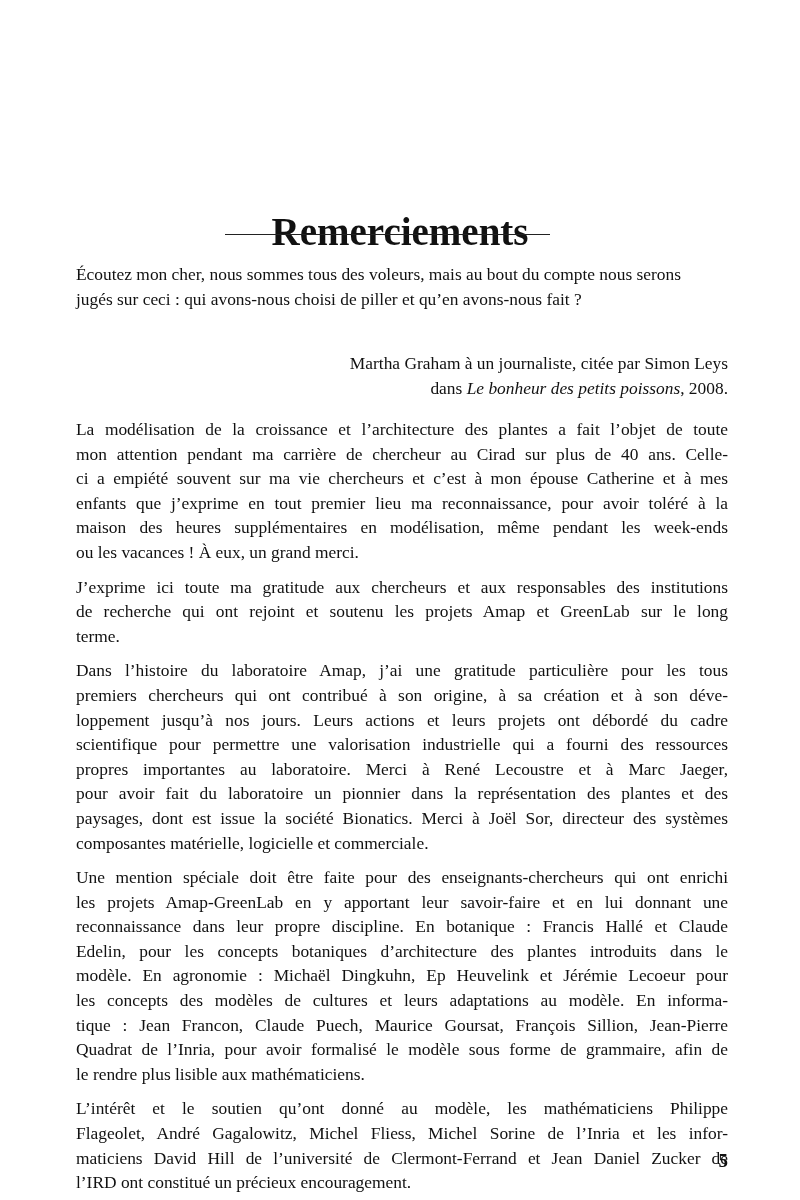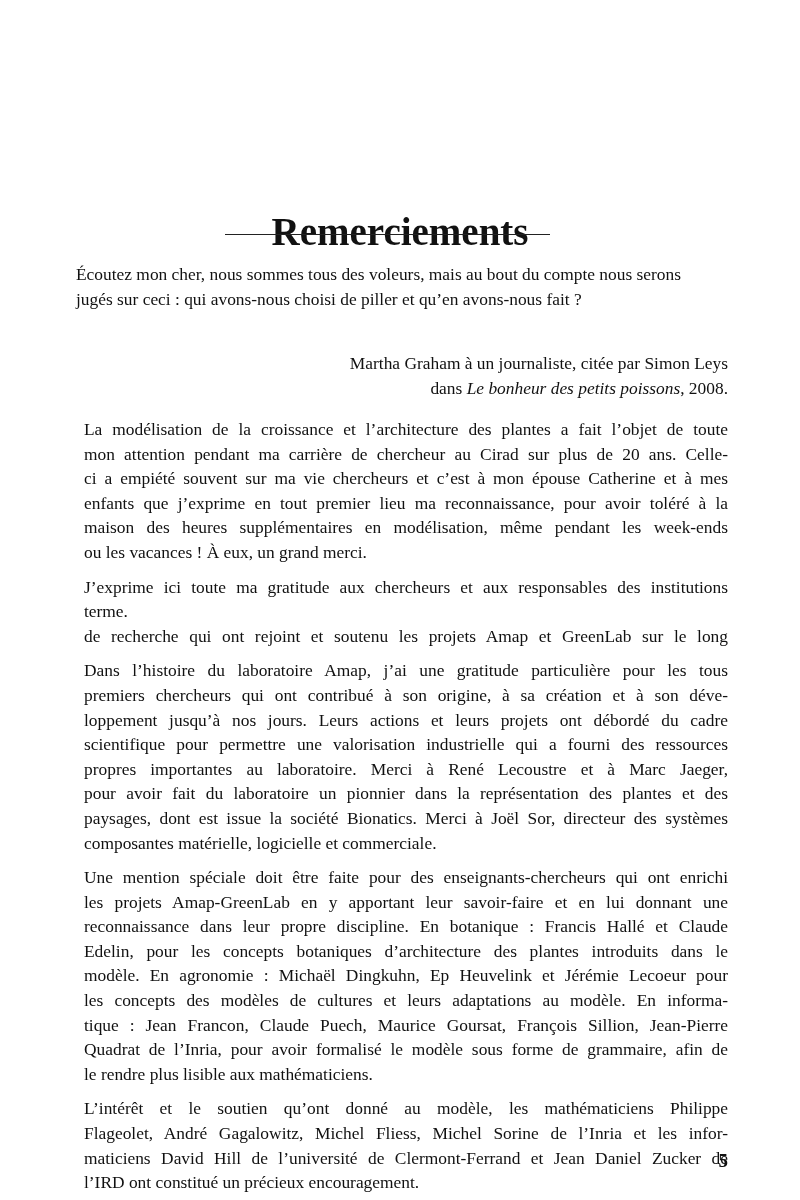--- a/index.html
+++ b/index.html
@@ -8,21 +8,21 @@
   .title { position: absolute; left: 0; width: 800px; top: 178px; text-align: center;
            font-size: 39px; line-height: 56px; letter-spacing: 0px; }
   .title-rule { position: absolute; left: 225px; width: 325px; top: 234px; height: 0;
                 border-top: 1.3px solid #222; }
   .epigraph { position: absolute; left: 76px; width: 654px; top: 262px; font-size: 17.4px; line-height: 25px; font-family: Liberation Serif, serif; }
   .epigraph .line { display: block; white-space: nowrap; }
   .attrib { position: absolute; right: 72px; top: 319px; text-align: right; font-size: 17.4px; line-height: 25px; margin-top: 32px; }
   .attrib .line { display: block; white-space: nowrap; }
   .body { position: absolute; left: 76px; width: 652px; top: 417px; font-size: 17.4px; line-height: 24.6px; }
   .para { margin: 0 0 10px 0; }
-  .para .ln { display: block; text-align: justify; text-align-last: justify; white-space: nowrap; margin-left: 8px; }
+  .para .ln { display: block; text-align: justify; text-align-last: justify; white-space: nowrap; }
   .para .ln.last { text-align-last: left; }
   .page-number { position: absolute; right: 72px; top: 1150px; font-size: 19px; font-weight: bold; }
   em { font-style: italic; }
 </style>
 </head>
 <body>
 
 <h1 class="title">Remerciements</h1>
 <div class="title-rule"></div>
 
@@ -31,30 +31,30 @@
   <span class="line">jugés sur ceci : qui avons-nous choisi de piller et qu’en avons-nous fait ?</span>
 </div>
 <div class="attrib">
   <span class="line">Martha Graham à un journaliste, citée par Simon Leys</span>
   <span class="line"><span>dans </span><em>Le bonheur des petits poissons</em><span>, 2008.</span></span>
 </div>
 
 <div class="body" id="body">
     <p class="para">
       <span class="ln">La modélisation de la croissance et l’architecture des plantes a fait l’objet de toute</span>
-      <span class="ln">mon attention pendant ma carrière de chercheur au Cirad sur plus de 20 ans. Celle-</span>
+      <span class="ln">mon attention pendant ma carrière de chercheur au Cirad sur plus de 40 ans. Celle-</span>
       <span class="ln">ci a empiété souvent sur ma vie chercheurs et c’est à mon épouse Catherine et à mes</span>
       <span class="ln">enfants que j’exprime en tout premier lieu ma reconnaissance, pour avoir toléré à la</span>
       <span class="ln">maison des heures supplémentaires en modélisation, même pendant les week-ends</span>
       <span class="ln last">ou les vacances ! À eux, un grand merci.</span>
     </p>
     <p class="para">
       <span class="ln">J’exprime ici toute ma gratitude aux chercheurs et aux responsables des institutions</span>
+      <span class="ln">de recherche qui ont rejoint et soutenu les projets Amap et GreenLab sur le long</span>
       <span class="ln last">terme.</span>
-      <span class="ln">de recherche qui ont rejoint et soutenu les projets Amap et GreenLab sur le long</span>
     </p>
     <p class="para">
       <span class="ln">Dans l’histoire du laboratoire Amap, j’ai une gratitude particulière pour les tous</span>
       <span class="ln">premiers chercheurs qui ont contribué à son origine, à sa création et à son déve-</span>
       <span class="ln">loppement jusqu’à nos jours. Leurs actions et leurs projets ont débordé du cadre</span>
       <span class="ln">scientifique pour permettre une valorisation industrielle qui a fourni des ressources</span>
       <span class="ln">propres importantes au laboratoire. Merci à René Lecoustre et à Marc Jaeger,</span>
       <span class="ln">pour avoir fait du laboratoire un pionnier dans la représentation des plantes et des</span>
       <span class="ln">paysages, dont est issue la société Bionatics. Merci à Joël Sor, directeur des systèmes</span>
       <span class="ln last">composantes matérielle, logicielle et commerciale.</span>

